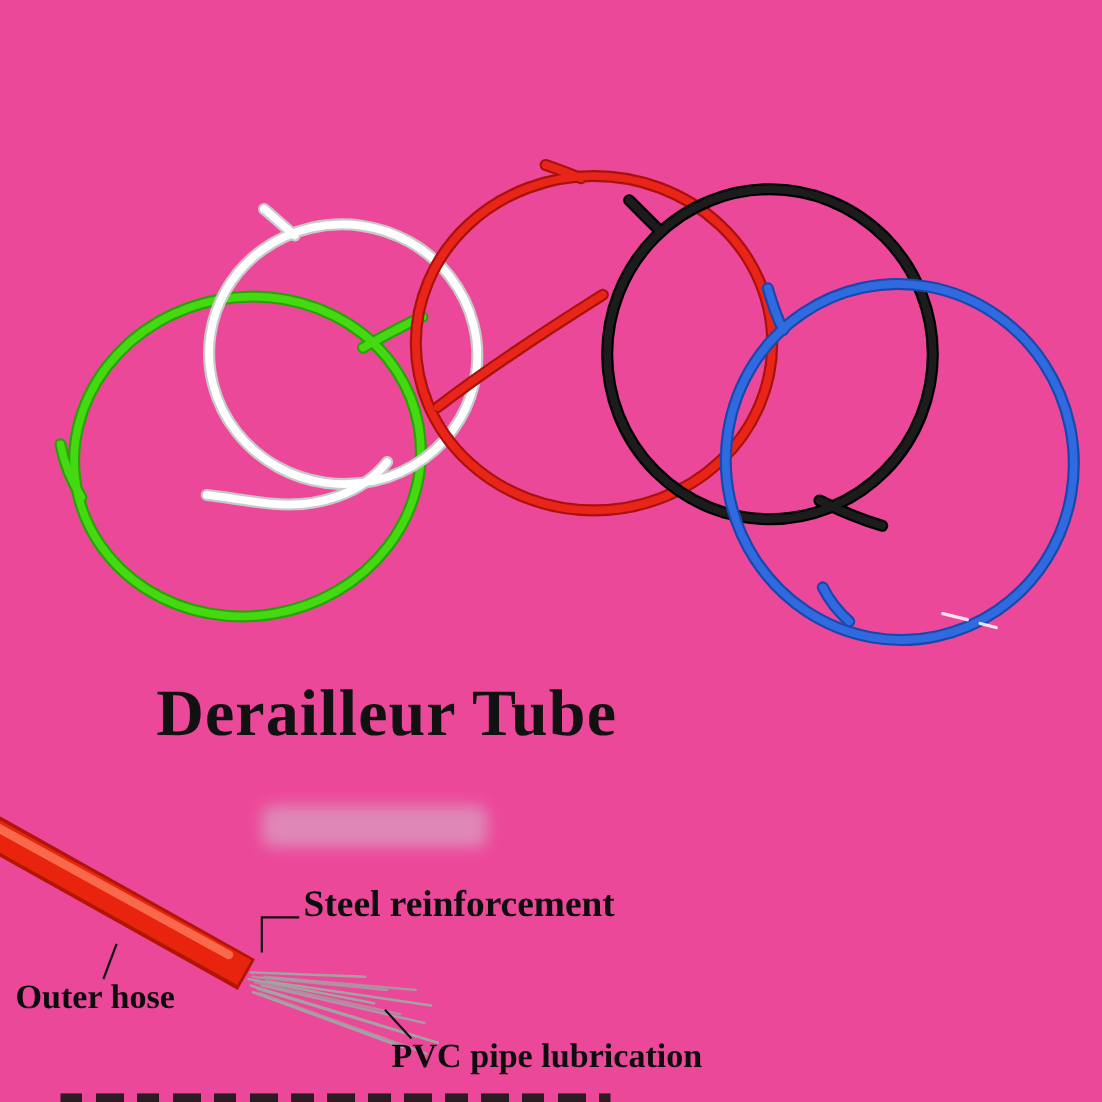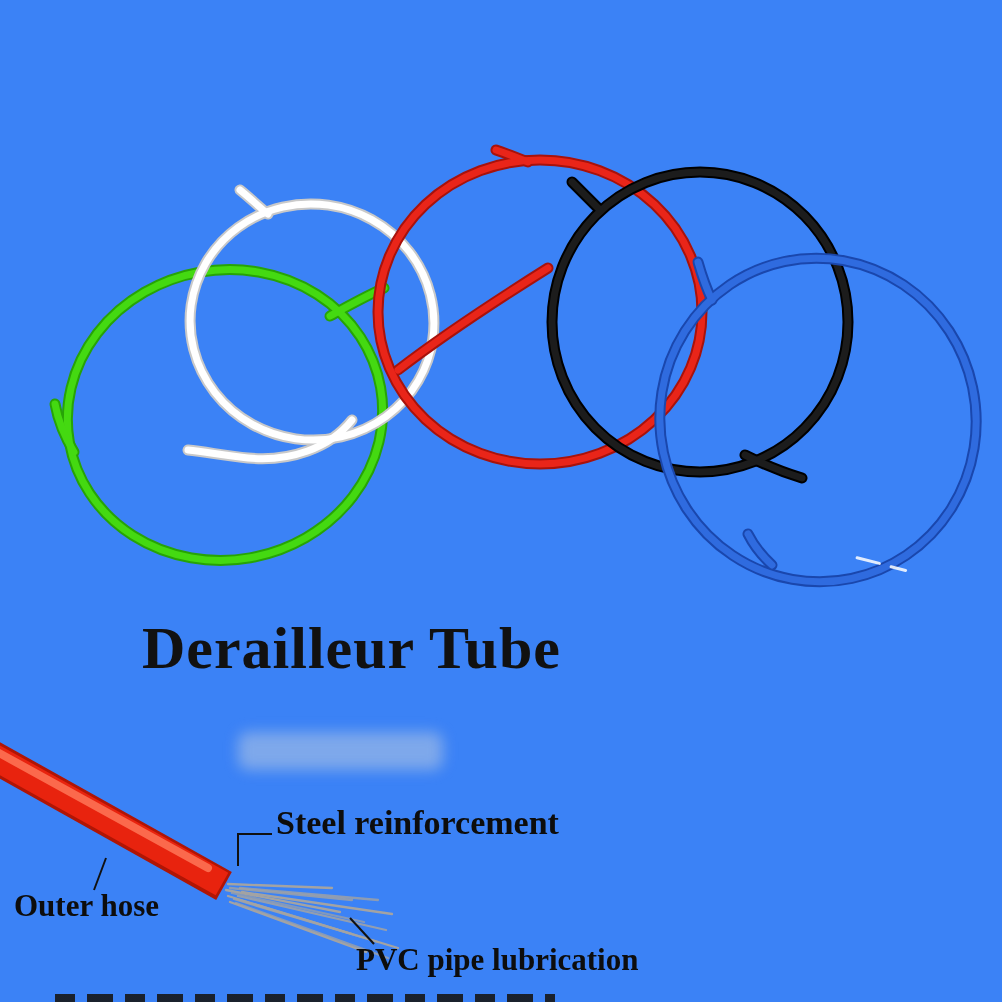--- a/index.html
+++ b/index.html
@@ -1,19 +1,19 @@
 <!DOCTYPE html>
 <html><head>
 <meta charset="utf-8">
 <style>
   html,body{margin:0;padding:0;background:#ffffff;}
   #stage{
     position:relative;
     width:1002px;height:1002px;
-    background:#3b82f6;
+    background:#ec4899;
     overflow:hidden;
     font-family:"Liberation Serif", serif;
   }
   #coil-svg{position:absolute;left:0;top:0;}
   .title{
     position:absolute;
     left:142px;top:614px;
     font-size:60px;
     font-weight:bold;
     color:#111111;

